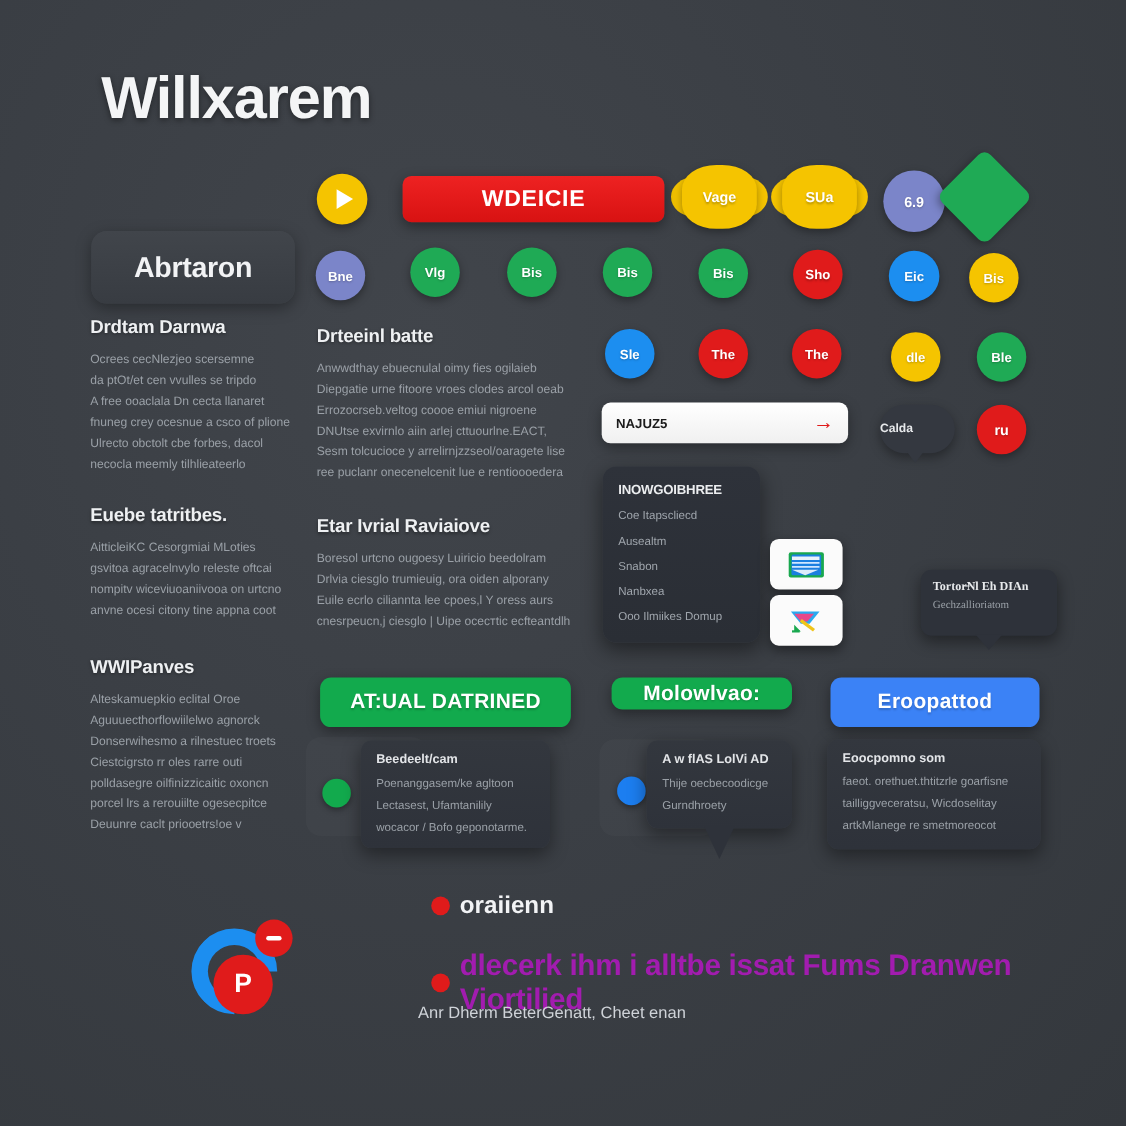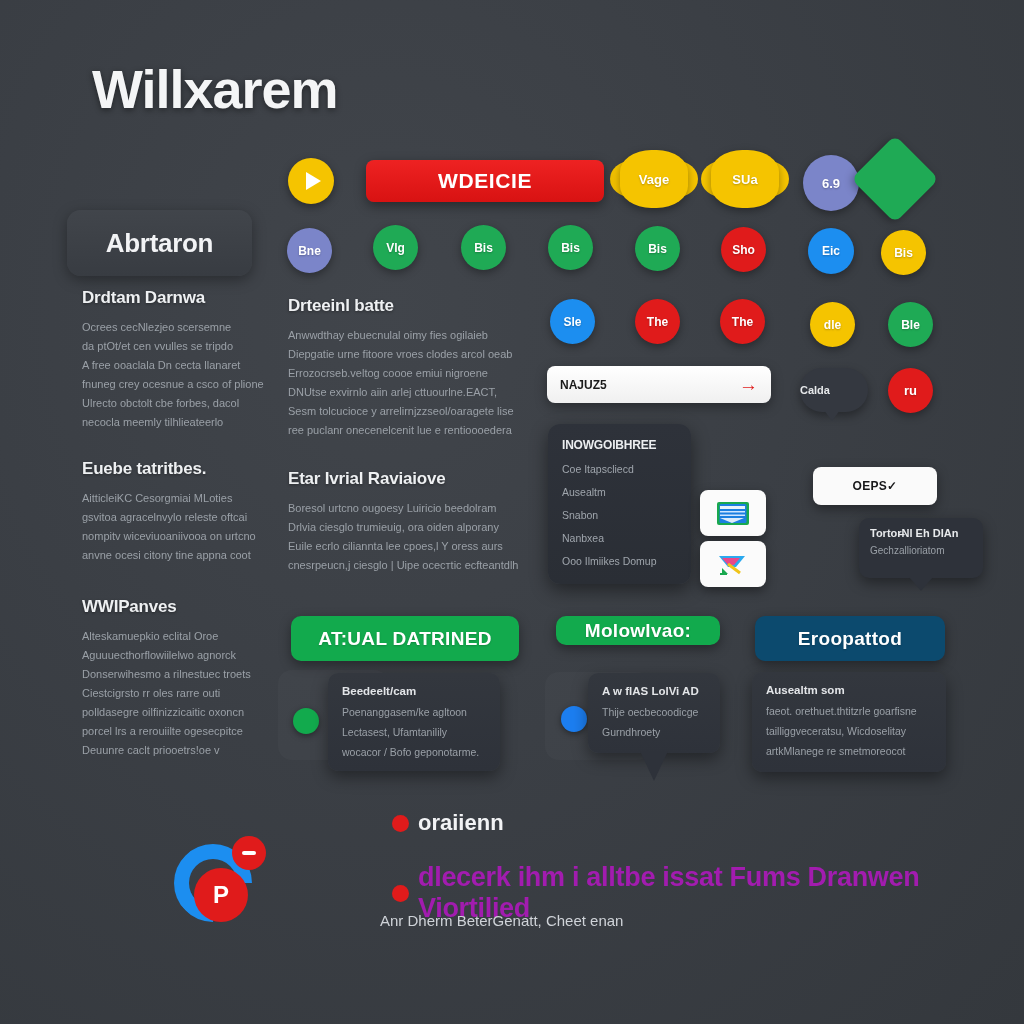--- a/index.html
+++ b/index.html
@@ -17,21 +17,21 @@
   
   #app-title{
     left:92px;top:58px;
     font-size:54px;font-weight:700;letter-spacing:-1px;
     color:#f4f5f6;
     text-shadow:0 2px 6px rgba(0,0,0,.45);
   }
 
   
   #sidebar-pill{
-    left:67px;top:210px;width:185px;height:66px;
+    left:83px;top:210px;width:185px;height:66px;
     border-radius:14px;
     background:linear-gradient(180deg,#41454b 0%,#383c42 100%);
     box-shadow:0 4px 14px rgba(0,0,0,.35);
     display:flex;align-items:center;justify-content:center;
   }
   #sidebar-pill .lbl{font-size:26px;font-weight:700;color:#f2f3f5;letter-spacing:-.3px;}
 
   
   .col{position:absolute;}
   .sec-head{
@@ -117,23 +117,23 @@
   }
 
   
   #tooltip-chip{
     left:813px;top:467px;width:124px;height:38px;border-radius:8px;
     background:#fafafa;box-shadow:0 4px 12px rgba(0,0,0,.38);
     display:flex;align-items:center;justify-content:center;
     font-size:12px;font-weight:700;color:#18181a;letter-spacing:.3px;
   }
   #tooltip-bubble{
-    left:859px;top:518px;width:124px;height:60px;border-radius:10px;
+    left:837px;top:518px;width:124px;height:60px;border-radius:10px;
     background:#2e323a;box-shadow:0 5px 14px rgba(0,0,0,.4);
-    padding:9px 11px;box-sizing:border-box;
+    padding:9px 11px;box-sizing:border-box;font-family:Liberation Serif, serif;
   }
   #tooltip-bubble .t1{font-size:11px;font-weight:700;color:#e8eaec;margin-bottom:6px;}
   #tooltip-bubble .t2{font-size:10px;color:#9aa0a7;}
   #tooltip-bubble::after{
     content:"";position:absolute;left:50px;bottom:-13px;
     border-left:12px solid transparent;border-right:12px solid transparent;
     border-top:14px solid #2e323a;
   }
 
   
@@ -352,21 +352,20 @@
   <div class="icon-tile" style="left:700px;top:541px;">
     <svg width="34" height="25" viewBox="0 0 34 25">
       <path d="M3 4h26l-9 11H12z" fill="#2aa9ef"></path>
       <path d="M6 6h18l-6 7h-6z" fill="#e8488a"></path>
       <path d="M12 12l12 9" stroke="#f0c419" stroke-width="3" fill="none"></path>
       <path d="M6 16l6 6H6z" fill="#19a84f"></path>
       <rect x="4" y="21" width="7" height="2" fill="#19a84f"></rect>
     </svg>
   </div>
 
-  <div class="abs" id="tooltip-chip">OEPS✓</div>
   <div class="abs" id="tooltip-bubble">
     <div class="t1">Tortor̶Nl Eh DIAn</div>
     <div class="t2">Gechzallioriatom</div>
   </div>
 
   <div class="card-shell" style="left:278px;top:670px;width:110px;height:90px;"></div>
   <div class="card-head" style="position:absolute;left:291px;top:616px;width:228px;height:45px;background:#12aa4d;">AT:UAL DATRINED</div>
   <span class="bullet-dot" style="left:293px;top:708px;width:26px;height:26px;background:#12aa4d;"></span>
   <div class="card-body" style="left:328px;top:673px;width:172px;height:98px;">
     <div class="l1">Beedeelt/cam</div>
@@ -378,23 +377,23 @@
   <div class="card-shell" style="left:545px;top:672px;width:106px;height:88px;"></div>
   <div class="card-head" style="position:absolute;left:556px;top:616px;width:164px;height:29px;background:#12aa4d;">Molowlvao:</div>
   <span class="bullet-dot" style="left:561px;top:706px;width:26px;height:26px;background:#1c7ef0;"></span>
   <div class="card-body" style="left:588px;top:673px;width:132px;height:80px;">
     <div class="l1">A w  flAS  LolVi AD</div>
     <div class="ln">Thije oecbecoodicge</div>
     <div class="ln">Gurndhroety</div>
   </div>
   <div class="abs" style="left:640px;top:751px;border-left:14px solid transparent;border-right:14px solid transparent;border-top:30px solid #2e323a;"></div>
 
-  <div class="card-head" style="position:absolute;left:755px;top:616px;width:190px;height:45px;background:#0c4a6e;">Eroopattod</div>
+  <div class="card-head" style="position:absolute;left:755px;top:616px;width:190px;height:45px;background:#3b82f6;">Eroopattod</div>
   <div class="card-body" style="left:752px;top:672px;width:194px;height:100px;">
-    <div class="l1">Ausealtm som</div>
+    <div class="l1">Eoocpomno som</div>
     <div class="ln">faeot. orethuet.thtitzrle goarfisne</div>
     <div class="ln">tailliggveceratsu, Wicdoselitay</div>
     <div class="ln">artkMlanege re smetmoreocot</div>
   </div>
 
   <div id="footer">
     <div id="logo-mark">
       <div id="logo-arc"></div>
       <div id="logo-core">
         <span>P</span>

